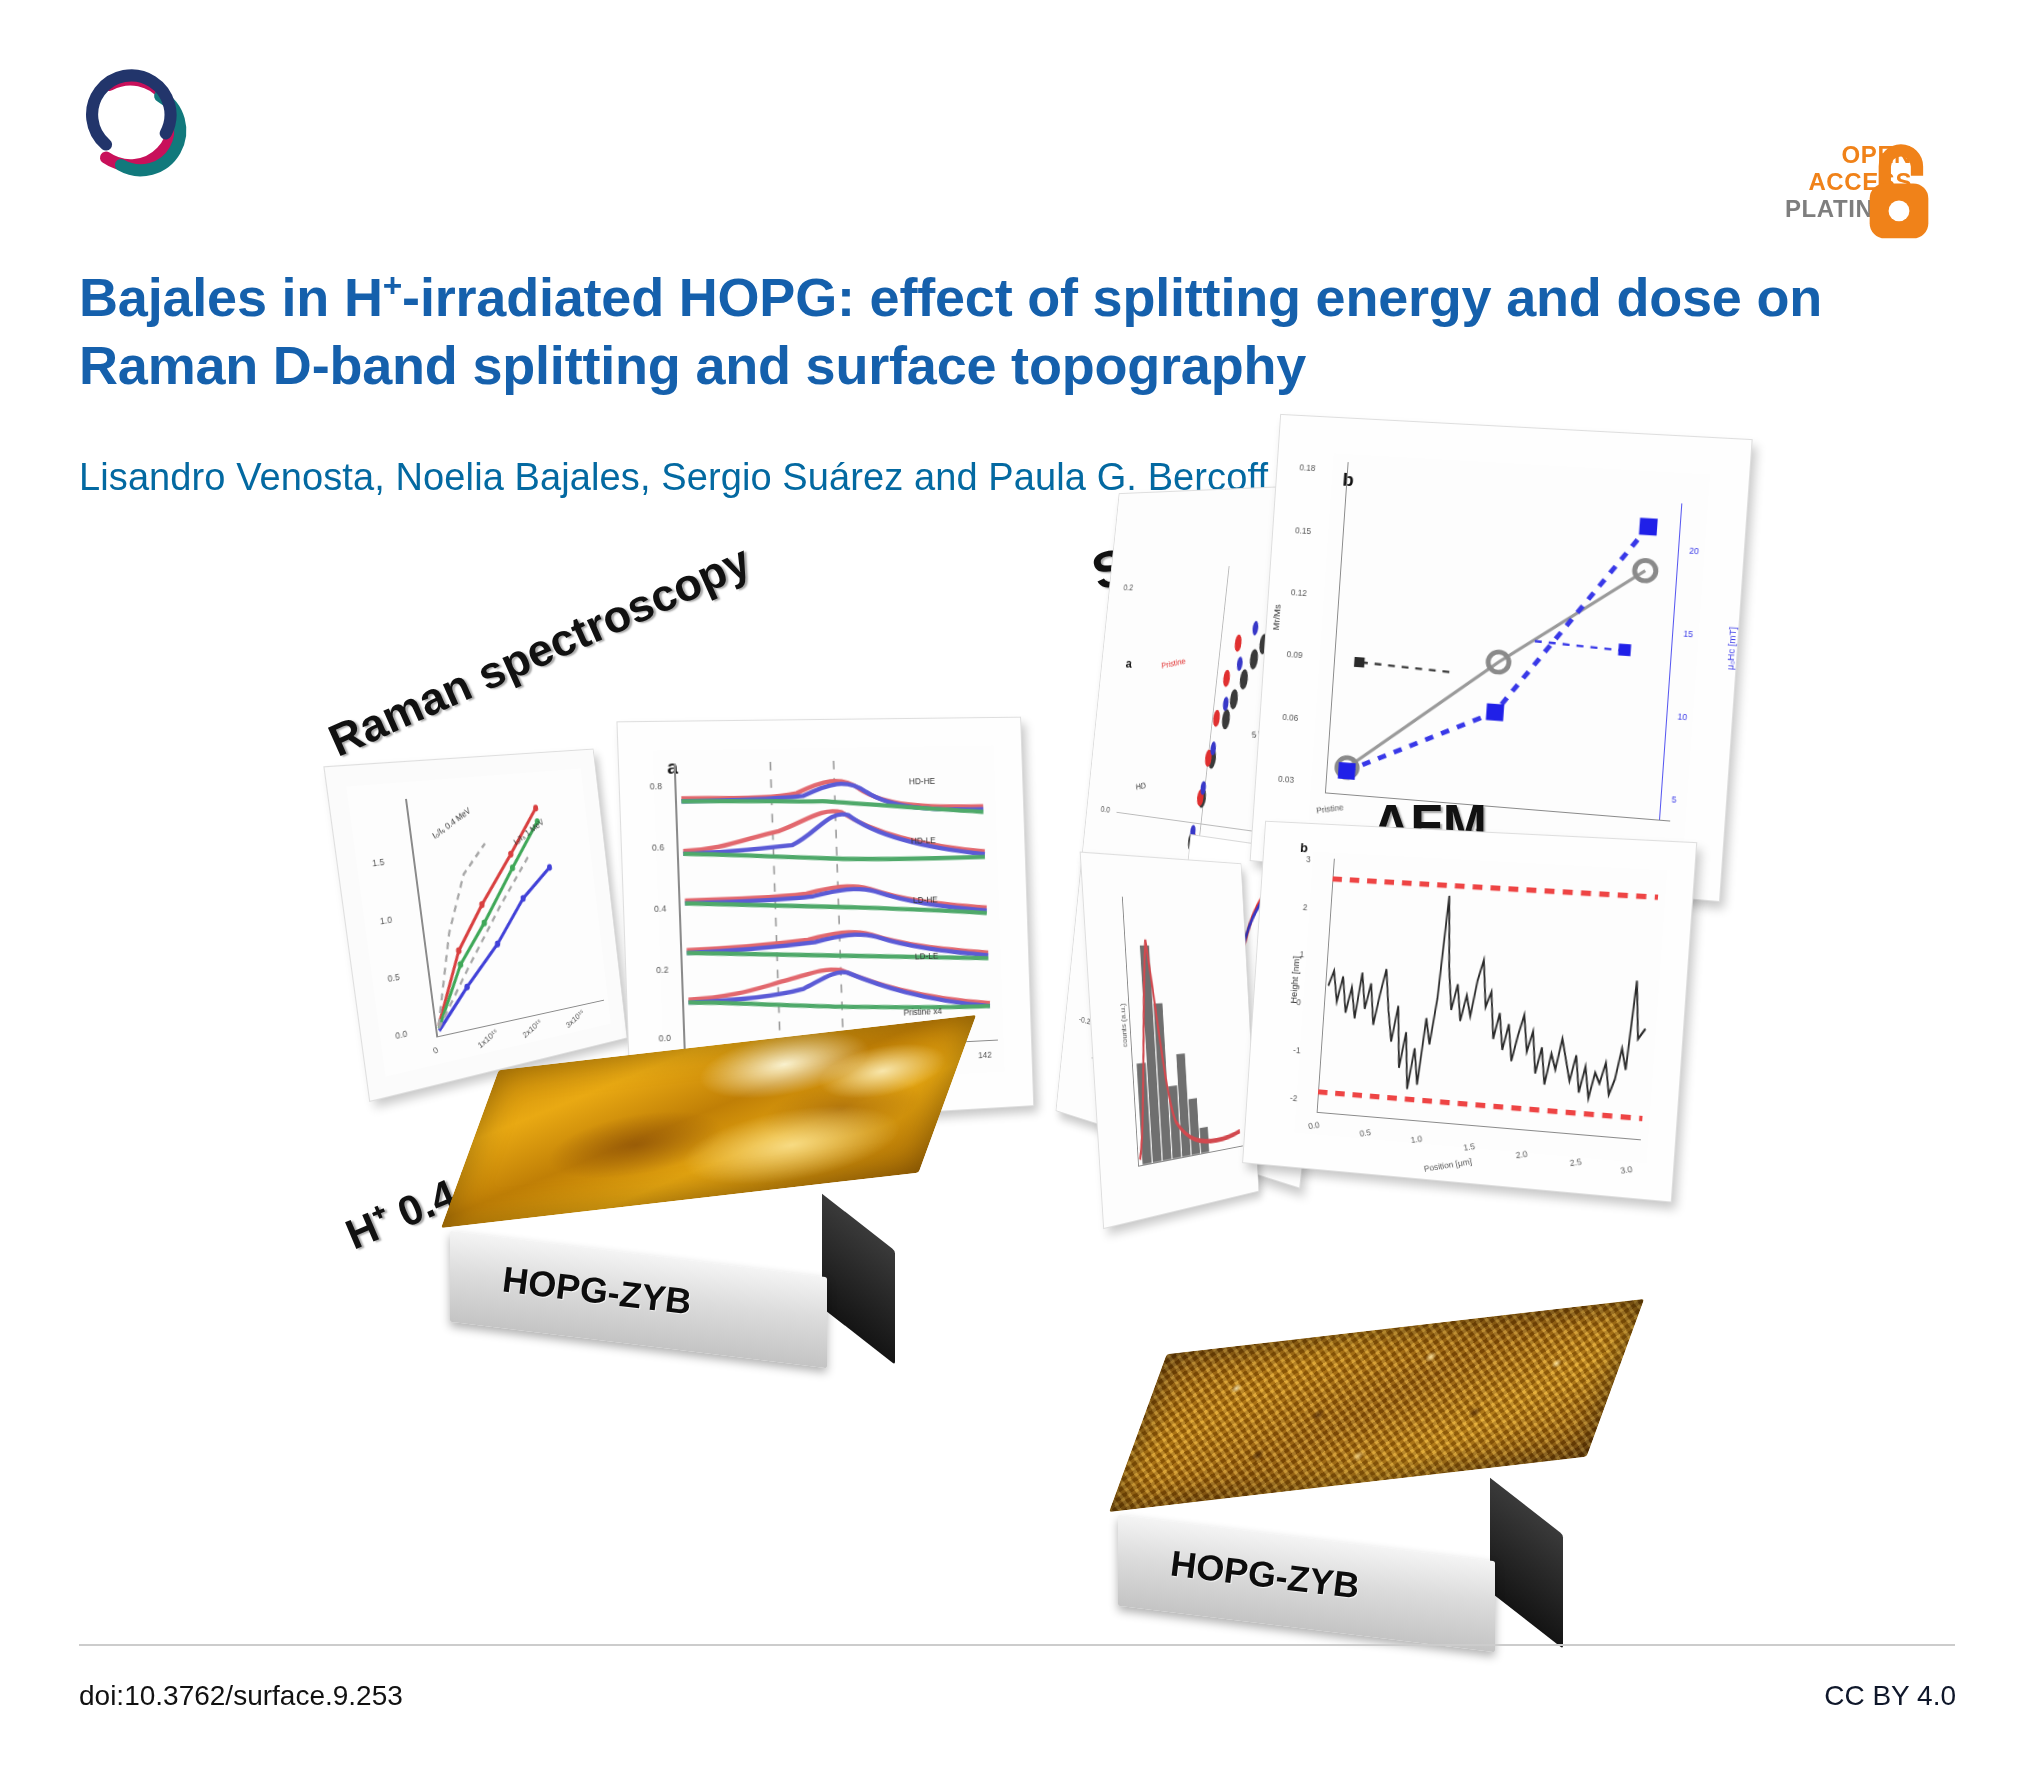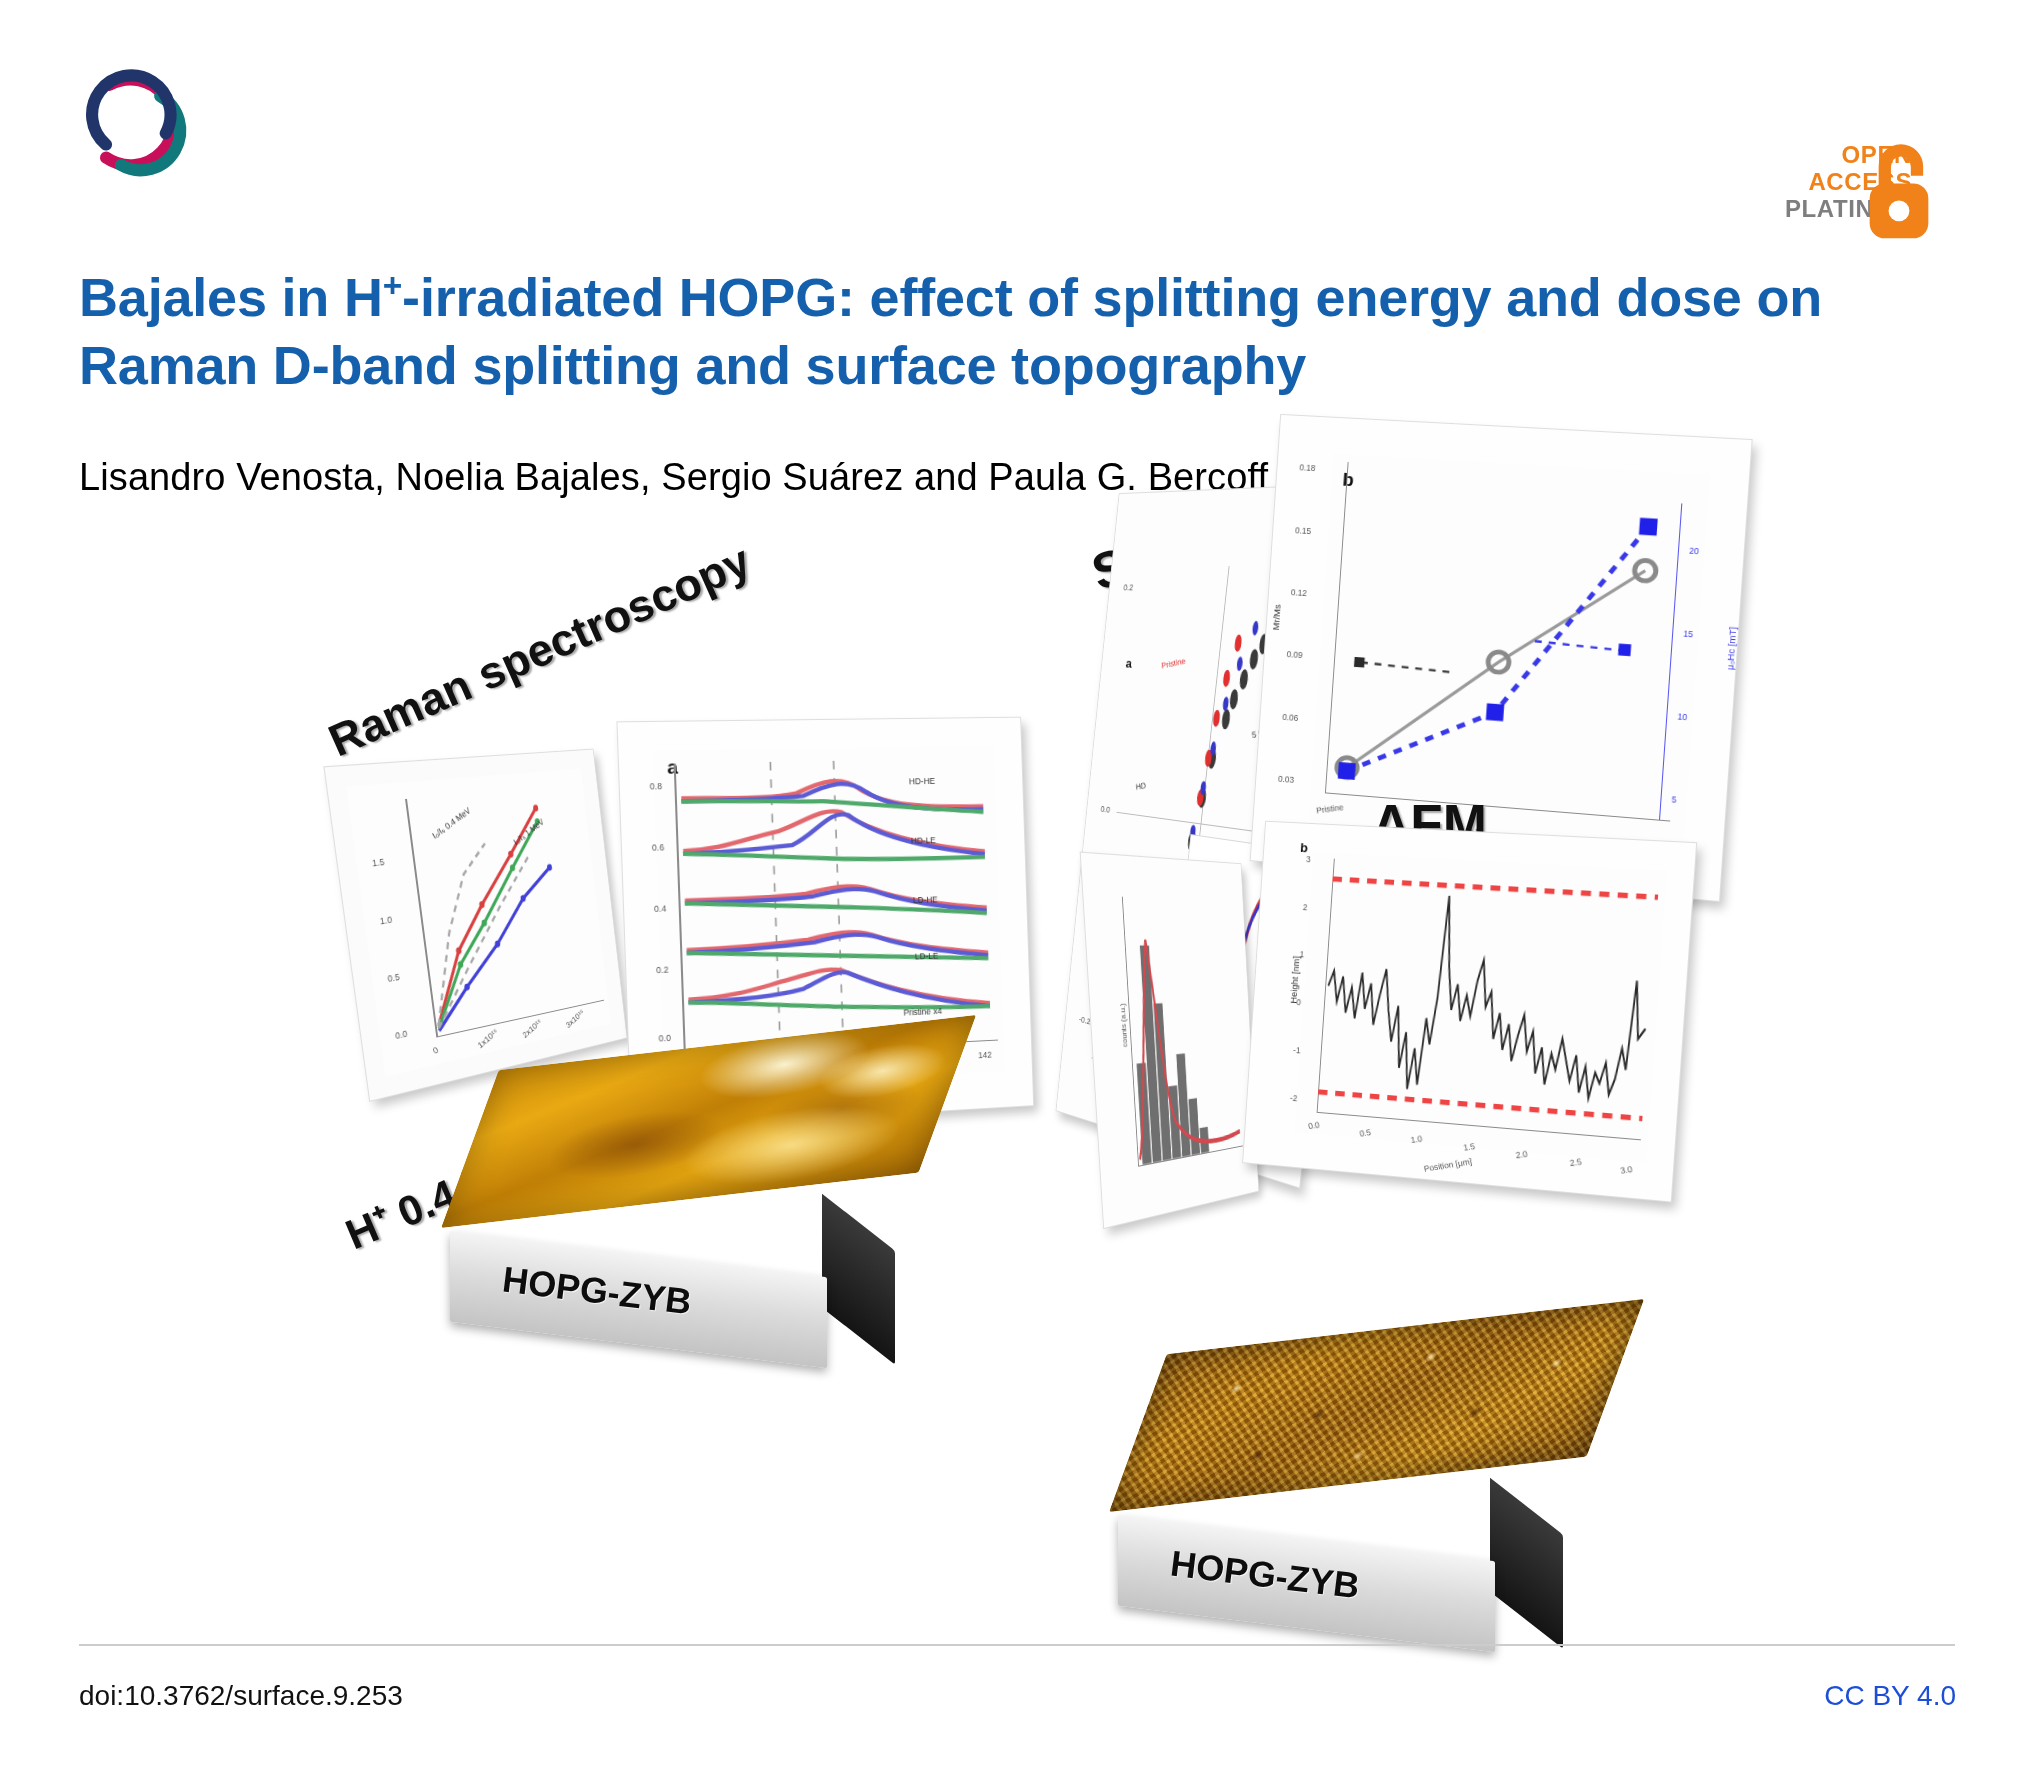--- a/index.html
+++ b/index.html
@@ -74,21 +74,21 @@
     line-height: 1.26;
     color: #1560AC;
     letter-spacing: -0.2px;
   }
   #article-title sup { font-size: 0.62em; vertical-align: super; }
 
   #authors {
     position: absolute;
     left: 79px; top: 456px;
     font-size: 38px;
-    color: #000000;
+    color: #0369a1;
     letter-spacing: 0.1px;
   }
 
   
   #abstract-figure {
     position: absolute;
     left: 0; top: 530px;
     width: 2035px; height: 1088px;
   }
 
@@ -162,21 +162,21 @@
     background: #cccccc;
   }
   #doi {
     position: absolute;
     left: 79px; top: 1680px;
     font-size: 28px; color: #111;
   }
   #license {
     position: absolute;
     right: 79px; top: 1680px;
-    font-size: 28px; color: #1d4ed8;
+    font-size: 28px; color: #0f172a;
   }
 </style>
 </head>
 <body>
 
 <div id="header">
 
   <div id="logo-mark">
     <svg viewBox="0 0 120 120" width="112" height="112" aria-hidden="true">
       <path d="M34 18 A46 46 0 1 1 30 96" fill="none" stroke="#C8105A" stroke-width="13" stroke-linecap="round"></path>

